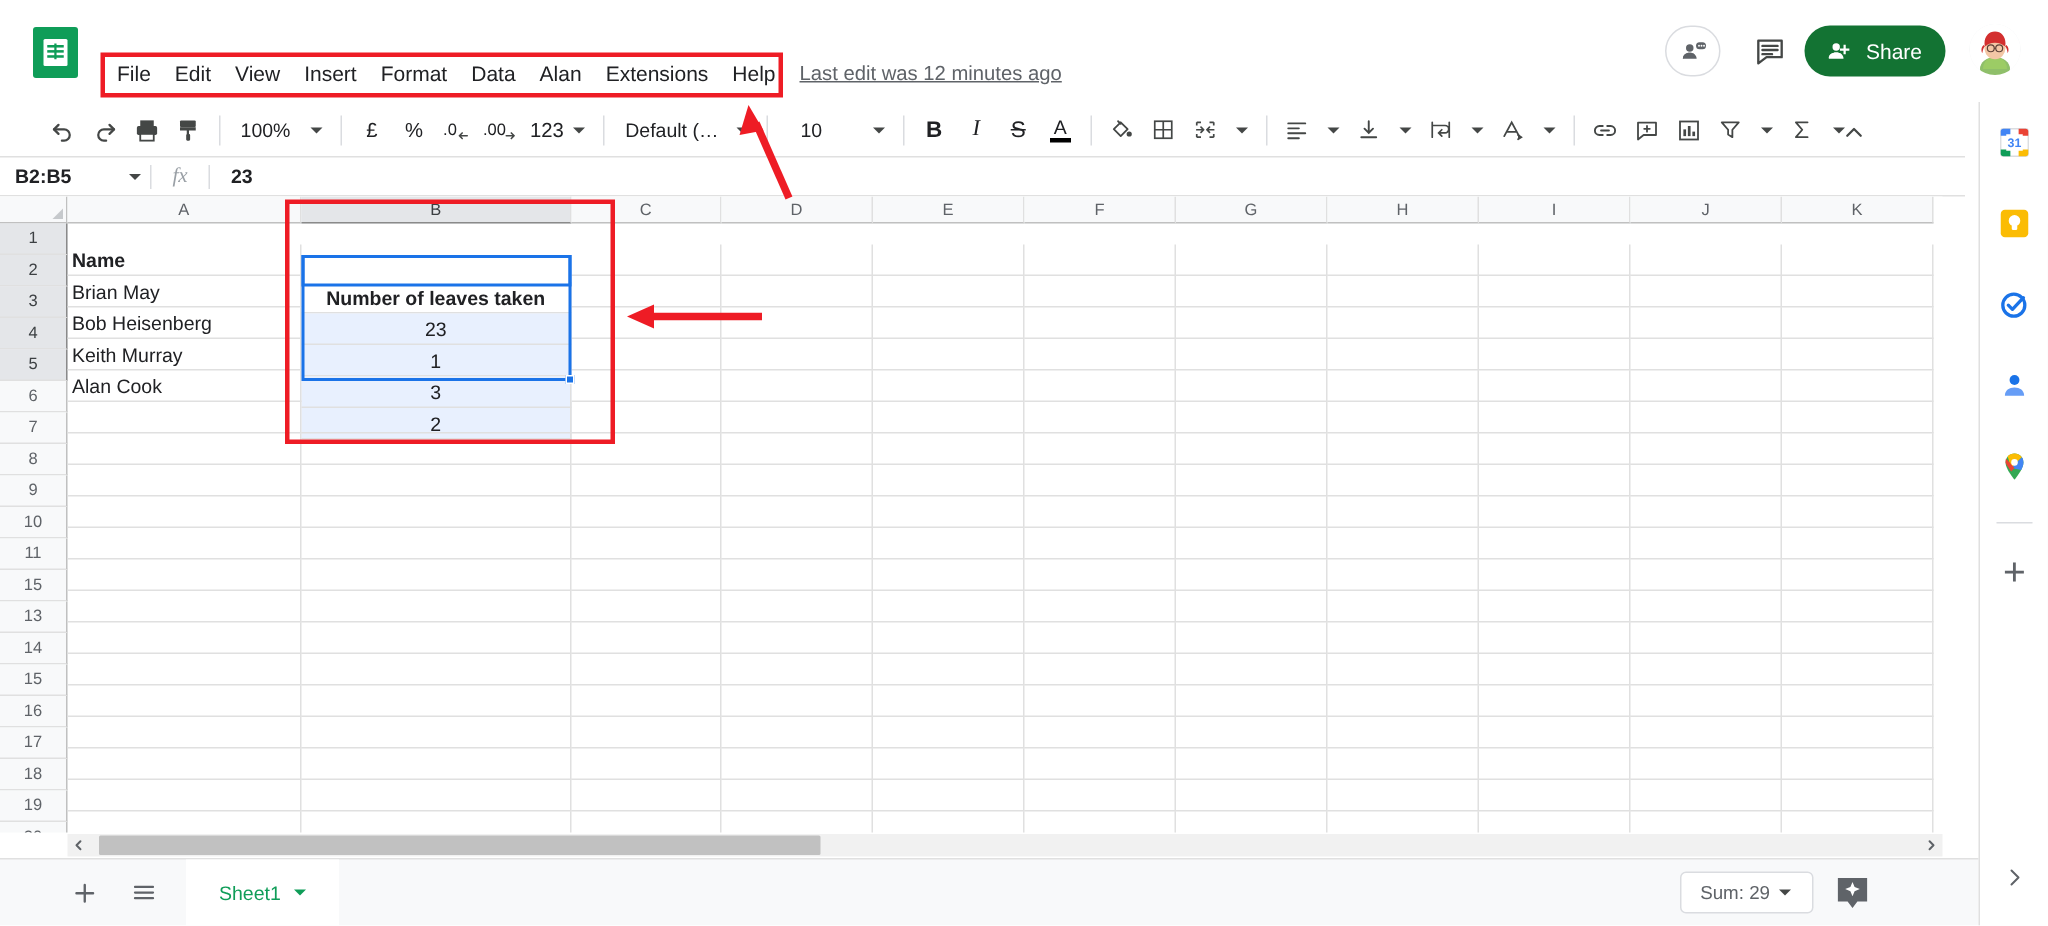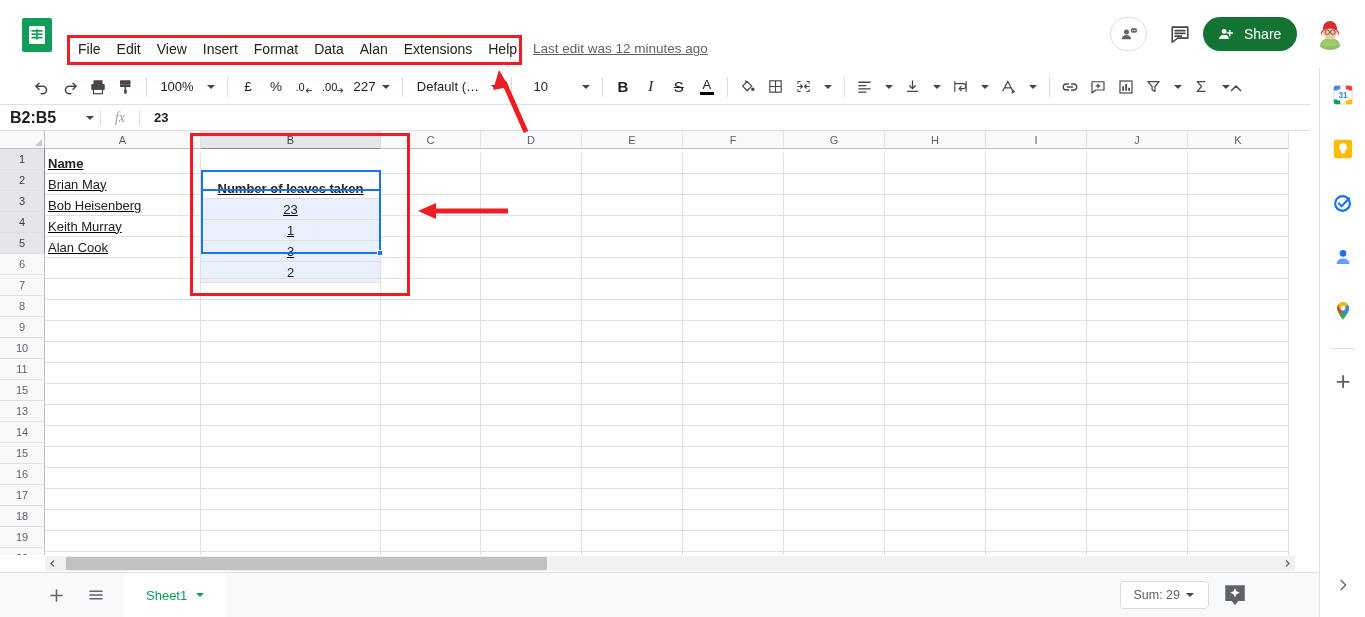--- a/index.html
+++ b/index.html
@@ -81,21 +81,21 @@
   .collapse-btn { position:absolute; right:60px; top:5px; width:28px;height:28px;
                   display:flex;align-items:center;justify-content:center;cursor:pointer;border-radius:4px;}
 
   
   .formulabar {
     position:absolute; left:0; top:104px; width:1310px; height:27px;
     border-top:1px solid #e0e0e0; border-bottom:1px solid #e0e0e0;
     background:#fff; display:flex; align-items:center;
   }
   .namebox { width:100px; display:flex; align-items:center; padding-left:10px; cursor:pointer; }
-  .namebox-txt { font-size:16px; color:#202124; font-weight:700; flex:1; }
+  .namebox-txt { font-size:13px; color:#202124; font-weight:700; flex:1; }
   .fb-sep { width:1px; height:16px; background:#dadce0; }
   .fx { width:38px; text-align:center; font-size:14px; color:#9aa0a6; font-style:italic;
         font-family:"Liberation Serif", serif; }
   .fcontent { font-size:13px; color:#202124; padding-left:14px; font-weight:700; }
 
   
   .gridwrap { position:absolute; left:0; top:131px; width:1295px; height:424px; overflow:hidden; background:#fff; }
   .corner {
     position:absolute; left:0; top:0; width:45px; height:18px;
     background:#f8f9fa; border-right:1px solid #c0c0c0; border-bottom:1px solid #c0c0c0;
@@ -108,21 +108,21 @@
     font-size:11px; color:#5f6368; display:flex; align-items:center; justify-content:center; cursor:pointer;
   }
   .colhead.sel { background:#e4e6e9; border-bottom:1px solid #8a8a8a; color:#3c4043; }
   .rowhead-col { position:absolute; left:0; top:18px; width:45px; }
   .rowhead {
     width:45px; height:21px; background:#f8f9fa;
     border-right:1px solid #c0c0c0; border-bottom:1px solid #e0e0e0;
     font-size:11px; color:#5f6368; display:flex; align-items:center; justify-content:center; cursor:pointer;
   }
   .rowhead.sel { background:#e4e6e9; border-right:1px solid #8a8a8a; color:#3c4043; }
-  .cells { position:absolute; left:45px; top:22px;text-decoration:underline; }
+  .cells { position:absolute; left:45px; top:32px; }
   .grow { display:flex; height:21px; }
   .gcell {
     height:21px; border-right:1px solid #e0e0e0; border-bottom:1px solid #e0e0e0;
     font-size:13px; color:#202124; display:flex; align-items:center; padding:0 3px;
     overflow:hidden; white-space:nowrap;
   }
   .gcell.selbg { background:#e8f0fe; }
   .gcell.hdr { font-weight:700; }
   .gcell.ctr { justify-content:center;margin-top:25px; }
 
@@ -306,21 +306,21 @@
         <path d="M10 6H3M5.5 3.5L3 6l2.5 2.5" stroke-linecap="round" stroke-linejoin="round"></path>
       </svg>
     </div>
     <div class="tb">
       <span class="tb-txt" style="font-size:11px;">.00</span>
       <svg width="9" height="9" viewBox="0 0 12 12" fill="none" stroke="#444746" stroke-width="1.4" style="margin-top:7px;margin-left:-1px;">
         <path d="M2 6h7M6.5 3.5L9 6l-2.5 2.5" stroke-linecap="round" stroke-linejoin="round"></path>
       </svg>
     </div>
     <div class="tb-combo">
-      <span class="tb-txt" style="padding-left:4px;">227</span>
+      <span class="tb-txt" style="padding-left:4px;">123</span>
       <span class="caret"></span>
     </div>
 
     <div class="tb-sep"></div>
 
     <div class="tb-combo">
       <span class="font-box">Default (Ari...</span>
       <span class="caret"></span>
     </div>
 

